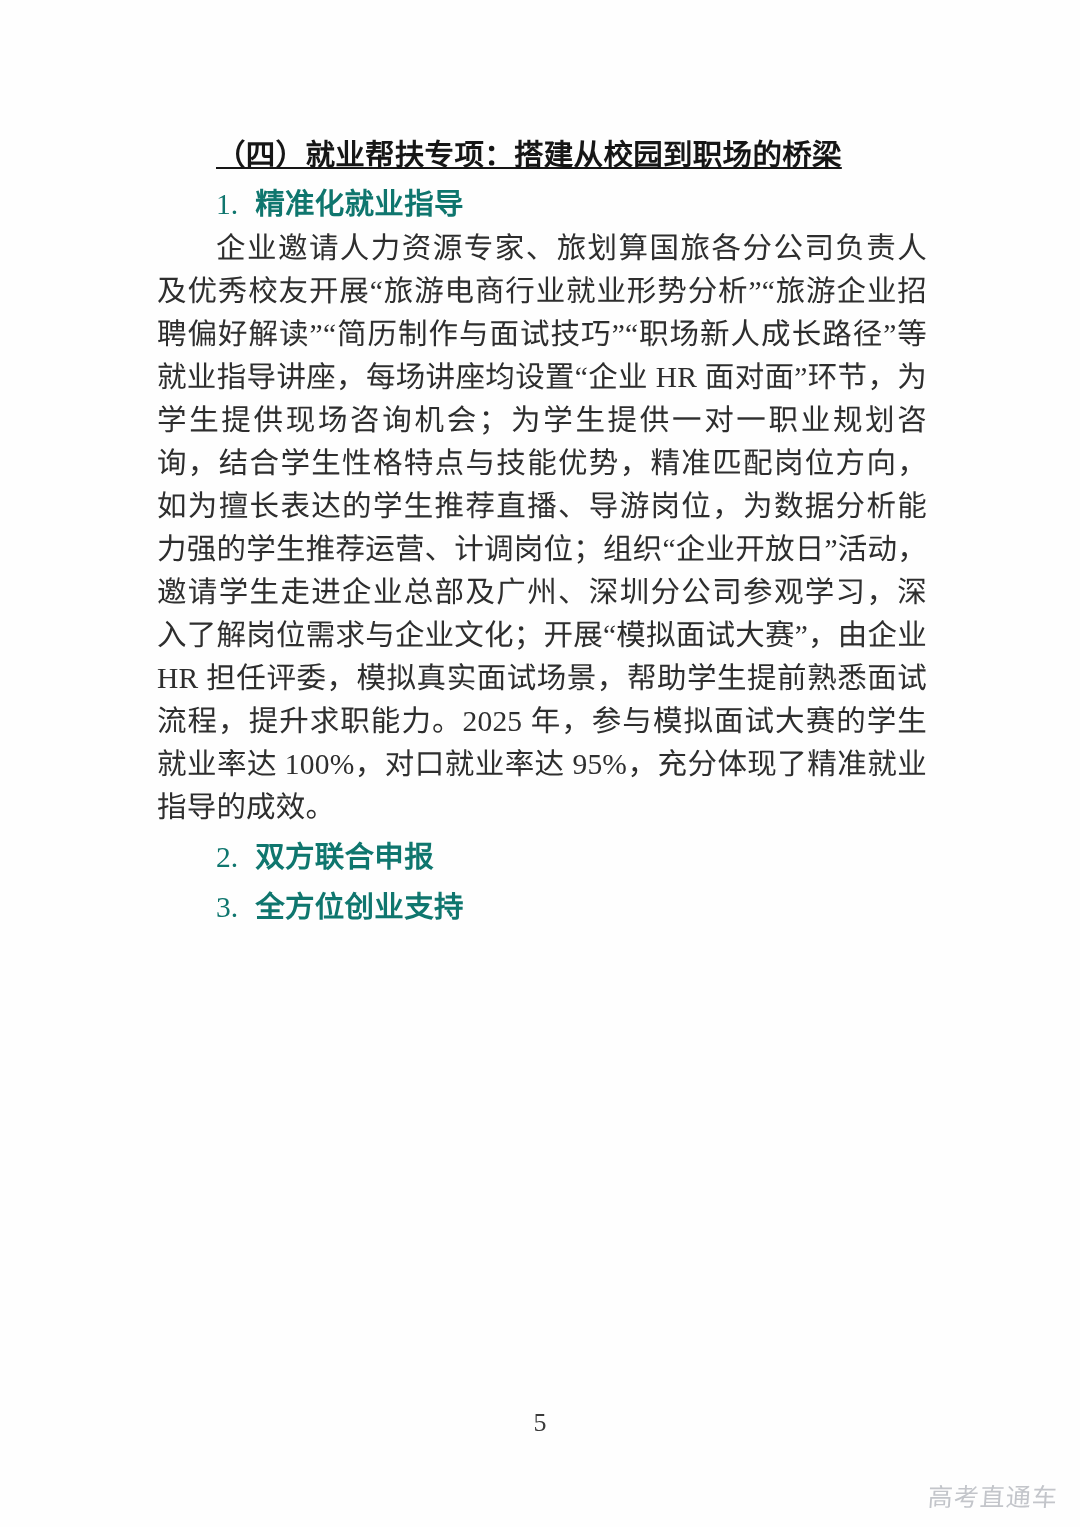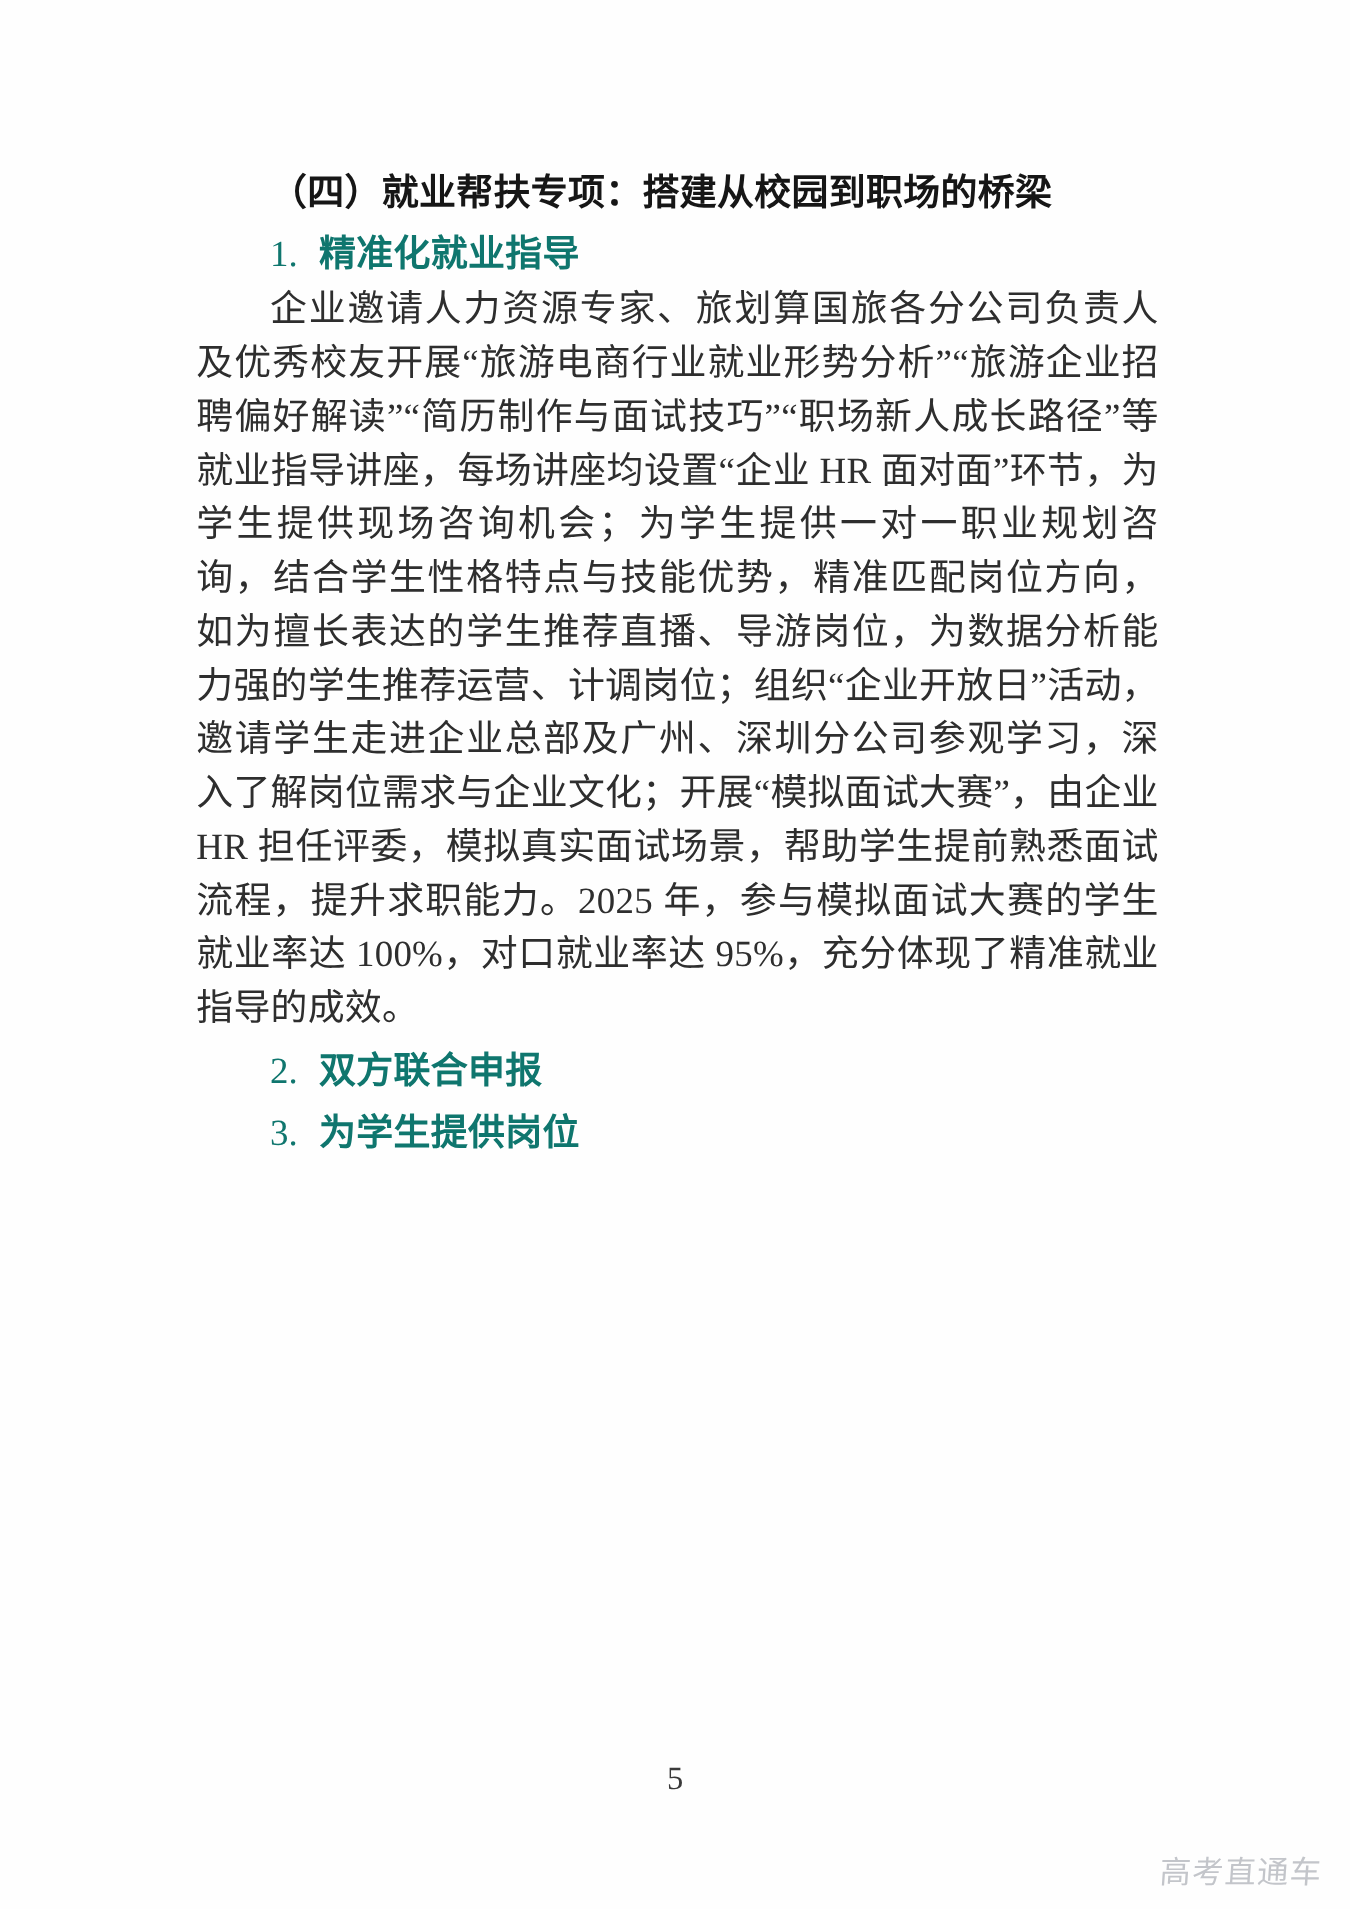--- a/index.html
+++ b/index.html
@@ -45,20 +45,21 @@
 
   h2.heading-l1 {
     margin: 9px 0 2px 0;
     font-size: 29.5px;
     line-height: 43px;
     font-weight: bold;
     text-indent: 2em;
     letter-spacing: 0.3px;
     color: #161616;
     font-family: "Liberation Sans", "DejaVu Sans", sans-serif;
+    text-decoration: underline;
   }
 
   h3.heading-l2 {
     margin: 6px 0 1px 0;
     font-size: 29.5px;
     line-height: 43px;
     font-weight: bold;
     text-indent: 2em;
     letter-spacing: 0.3px;
     color: #0f766e;
@@ -104,21 +105,21 @@
 
     <h2 class="heading-l1">（四）就业帮扶专项：搭建从校园到职场的桥梁</h2>
 
     <h3 class="heading-l2"><span class="num">1.</span>&nbsp;&nbsp;<span>精准化就业指导</span></h3>
 
     <p class="body-par">企业邀请人力资源专家、旅划算国旅各分公司负责人及优秀校友开展“旅游电商行业就业形势分析”“旅游企业招聘偏好解读”“简历制作与面试技巧”“职场新人成长路径”等就业指导讲座，每场讲座均设置“企业 HR 面对面”环节，为学生提供现场咨询机会；为学生提供一对一职业规划咨询，结合学生性格特点与技能优势，精准匹配岗位方向，如为擅长表达的学生推荐直播、导游岗位，为数据分析能力强的学生推荐运营、计调岗位；组织“企业开放日”活动，邀请学生走进企业总部及广州、深圳分公司参观学习，深入了解岗位需求与企业文化；开展“模拟面试大赛”，由企业 HR 担任评委，模拟真实面试场景，帮助学生提前熟悉面试流程，提升求职能力。2025 年，参与模拟面试大赛的学生就业率达 100%，对口就业率达 95%，充分体现了精准就业指导的成效。</p>
 
     <h3 class="heading-l2"><span class="num">2.</span>&nbsp;&nbsp;<span>双方联合申报</span></h3>
 
 
-    <h3 class="heading-l2"><span class="num">3.</span>&nbsp;&nbsp;<span>为学生提供岗位</span></h3>
+    <h3 class="heading-l2"><span class="num">3.</span>&nbsp;&nbsp;<span>全方位创业支持</span></h3>
 
   </div>
 
   <div class="page-number">5</div>
 
   <div class="watermark">高考直通车</div>
 
 </div>
 
 </body></html>

